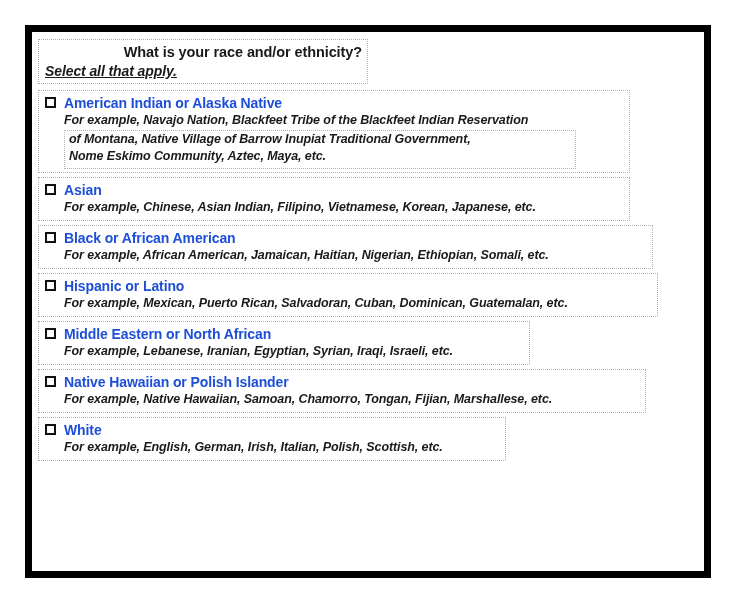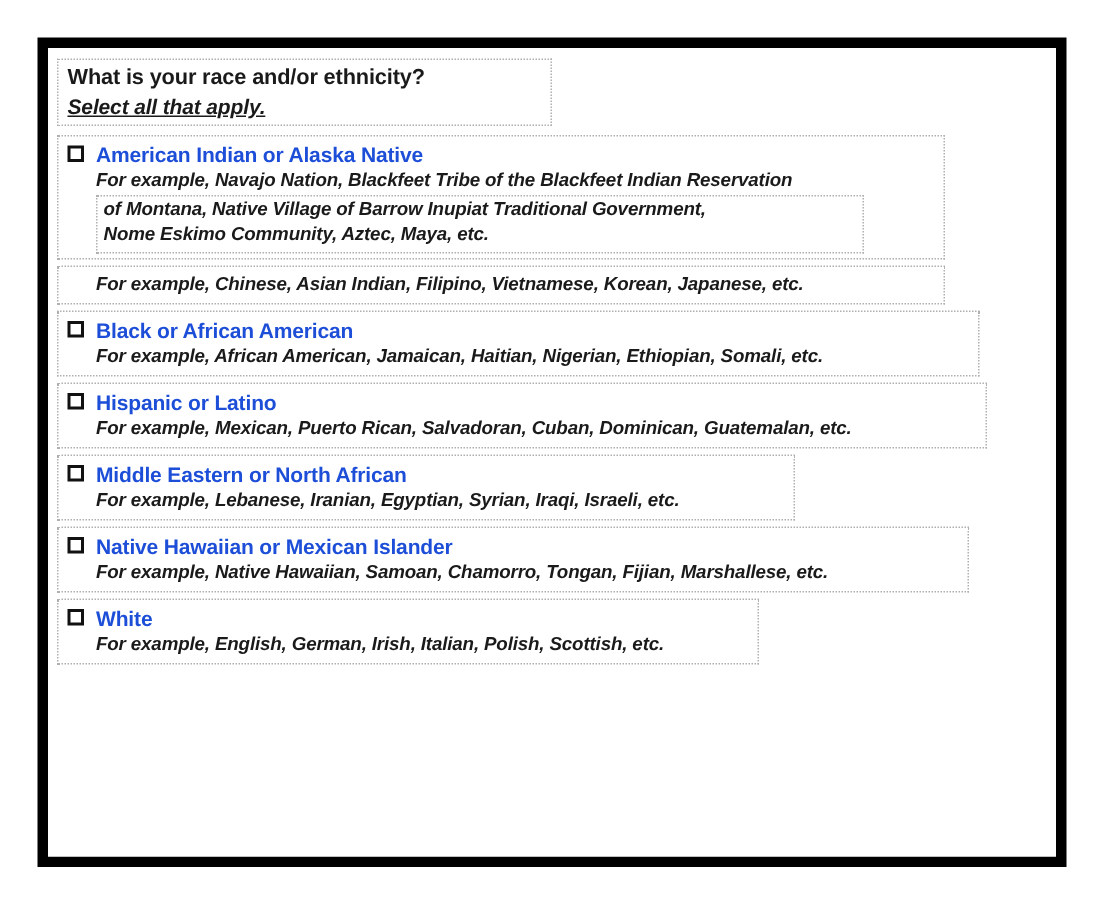--- a/index.html
+++ b/index.html
@@ -46,20 +46,21 @@
     width: 330px;
     padding: 3px 5px 3px 6px;
     margin-bottom: 6px;
   }
   #question-title {
     font-size: 14.5px;
     font-weight: bold;
     color: #1a1a1a;
     line-height: 1.28;
     letter-spacing: -0.1px;
+    text-align: right;
   }
   #question-subtitle {
     font-size: 14px;
     font-weight: bold;
     font-style: italic;
     text-decoration: underline;
     color: #1a1a1a;
     line-height: 1.3;
     letter-spacing: -0.1px;
   }
@@ -135,20 +136,24 @@
             <span class="checkbox"></span>
             <span class="option-label">American Indian or Alaska Native</span>
           </div>
           <div class="option-example">For example, Navajo Nation, Blackfeet Tribe of the Blackfeet Indian Reservation</div>
           <div class="example-cont dbox">
             <div class="line">of Montana, Native Village of Barrow Inupiat Traditional Government,</div>
             <div class="line">Nome Eskimo Community, Aztec, Maya, etc.</div>
           </div>
         </div>
         <div class="option dbox" style="width: 592px;">
+          <div class="option-head">
+            <span class="checkbox"></span>
+            <span class="option-label">Asian</span>
+          </div>
           <div class="option-example">For example, Chinese, Asian Indian, Filipino, Vietnamese, Korean, Japanese, etc.</div>
         </div>
         <div class="option dbox" style="width: 615px;">
           <div class="option-head">
             <span class="checkbox"></span>
             <span class="option-label">Black or African American</span>
           </div>
           <div class="option-example">For example, African American, Jamaican, Haitian, Nigerian, Ethiopian, Somali, etc.</div>
         </div>
         <div class="option dbox" style="width: 620px;">
@@ -161,21 +166,21 @@
         <div class="option dbox" style="width: 492px;">
           <div class="option-head">
             <span class="checkbox"></span>
             <span class="option-label">Middle Eastern or North African</span>
           </div>
           <div class="option-example">For example, Lebanese, Iranian, Egyptian, Syrian, Iraqi, Israeli, etc.</div>
         </div>
         <div class="option dbox" style="width: 608px;">
           <div class="option-head">
             <span class="checkbox"></span>
-            <span class="option-label">Native Hawaiian or Mexican Islander</span>
+            <span class="option-label">Native Hawaiian or Polish Islander</span>
           </div>
           <div class="option-example">For example, Native Hawaiian, Samoan, Chamorro, Tongan, Fijian, Marshallese, etc.</div>
         </div>
         <div class="option dbox" style="width: 468px;">
           <div class="option-head">
             <span class="checkbox"></span>
             <span class="option-label">White</span>
           </div>
           <div class="option-example">For example, English, German, Irish, Italian, Polish, Scottish, etc.</div>
         </div>

